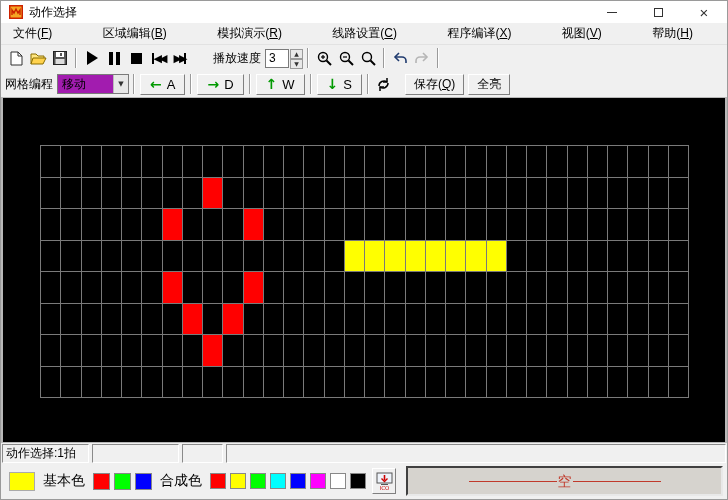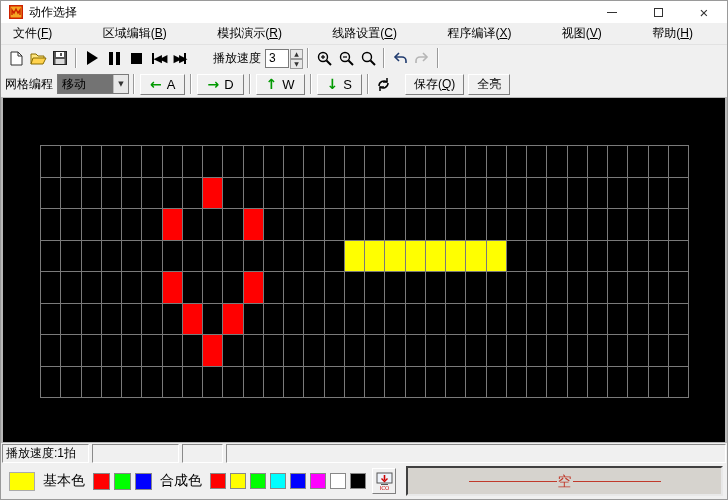--- a/index.html
+++ b/index.html
@@ -33,21 +33,21 @@
   .skip { font-size:11px; letter-spacing:-3px; font-family:"DejaVu Sans",sans-serif; color:#000; display:flex; align-items:center; }
   .skip .bar { width:2px; height:11px; background:#000; display:inline-block; }
   .speed-label { margin:0 4px 0 22px; }
   .spinner { display:flex; height:19px; }
   .spin-box { width:24px; height:19px; background:#fff; border:1px solid #7a7a7a; display:flex; align-items:center; padding-left:3px; }
   .spin-arrows { width:13px; display:flex; flex-direction:column; margin-left:1px; }
   .spin-arrows span { flex:1; font-size:6px; line-height:8px; text-align:center; background:#e8e8e8; border:1px solid #9a9a9a; color:#333; font-family:"DejaVu Sans",sans-serif; }
 
   
   .action-label { margin-right:4px; }
-  .dropdown { width:72px; height:20px; background:#737373; border:1px solid #7a7a7a; display:flex; align-items:center; }
+  .dropdown { width:72px; height:20px; background:#a21caf; border:1px solid #7a7a7a; display:flex; align-items:center; }
   .dropdown .dd-text { flex:1; padding-left:4px; }
   .dd-arrow { width:15px; height:100%; background:#e8e8e8; border-left:1px solid #bbb; display:flex; align-items:center; justify-content:center; font-size:7px; color:#333; font-family:"DejaVu Sans",sans-serif; }
   .act-btn { height:21px; padding:0 9px; display:flex; align-items:center; gap:5px; background:#f0f0f0; border:1px solid; border-color:#ffffff #808080 #808080 #ffffff; margin:0 1px; }
   .act-btn .garrow { color:#009900; font-weight:bold; font-size:14px; font-family:"DejaVu Sans",sans-serif; }
   .act-btn .letter { font-size:13px; }
   .txt-btn { height:21px; padding:0 8px; display:flex; align-items:center; background:#f0f0f0; border:1px solid; border-color:#ffffff #808080 #808080 #ffffff; margin:0 2px; }
 
   
   .canvas { flex:0 0 346px; height:346px; background:#000; border:2px solid #b8b8b8; border-top-width:1px; border-bottom-width:1px; position:relative; overflow:hidden; }
   #led-grid { position:absolute; left:37px; top:47px; background:#7a7a7a; display:grid; grid-template-columns:repeat(32,19.25px); grid-auto-rows:30.5px; gap:1px; padding:1px; }
@@ -484,21 +484,21 @@
         <div class="cell" style="background: rgb(0, 0, 0);"></div>
         <div class="cell" style="background: rgb(0, 0, 0);"></div>
         <div class="cell" style="background: rgb(0, 0, 0);"></div>
         <div class="cell" style="background: rgb(0, 0, 0);"></div>
         <div class="cell" style="background: rgb(0, 0, 0);"></div>
         <div class="cell" style="background: rgb(0, 0, 0);"></div>
       </div>
   </div>
 
   <div class="statusbar">
-    <div class="status-panel" style="width:87px;">播放速度:1拍</div>
+    <div class="status-panel" style="width:87px;">动作选择:1拍</div>
     <div class="status-panel" style="width:87px;"></div>
     <div class="status-panel" style="width:41px;"></div>
     <div class="status-panel" style="flex:1;"></div>
   </div>
 
   <div class="palette">
     <div class="cur-swatch" style="background-color: rgb(255, 255, 0);"></div>
     <span class="pal-label">基本色</span>
     <div class="sw" style="background-color: rgb(255, 0, 0);"></div>
     <div class="sw" style="background-color: rgb(0, 255, 0);"></div>

